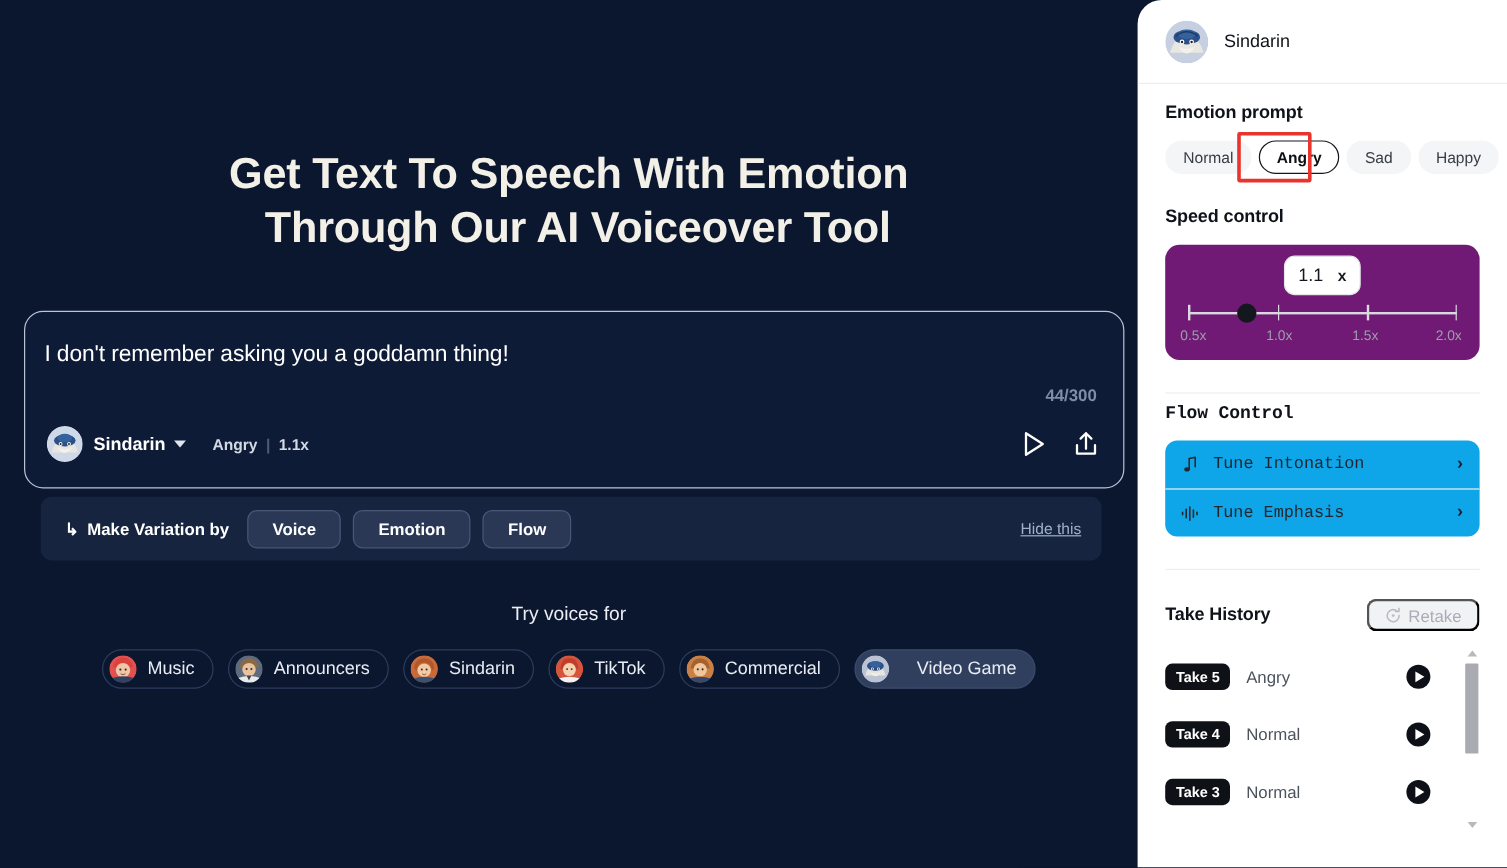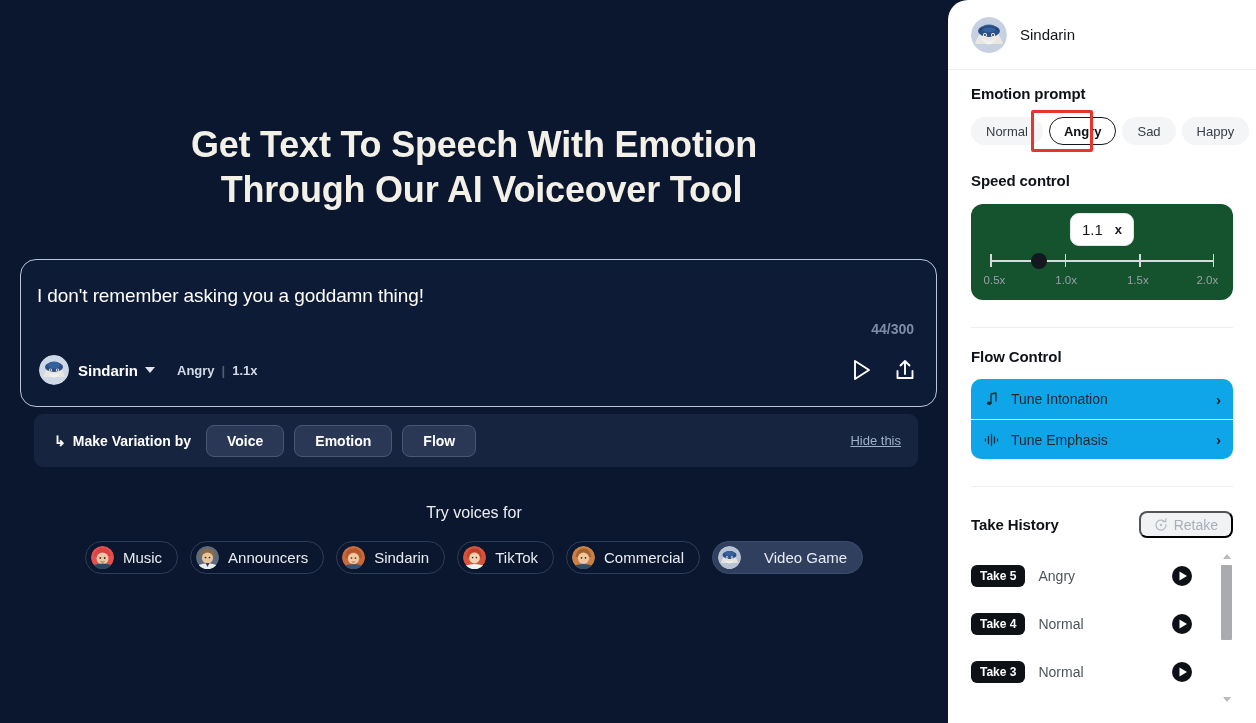--- a/index.html
+++ b/index.html
@@ -143,21 +143,21 @@
     background: #ffffff; border: 1.4px solid #14181e;
     color: #0d1014; font-weight: 700;
   }
   .pill-highlight {
     position: absolute; left: 60px; top: -7px; width: 62px; height: 42px;
     border: 3px solid #e8342c; border-radius: 2px; pointer-events: none;
   }
 
   #speed-section { margin-top: 27px; }
   .speed-box {
-    margin-top: 15px; background: #14532d; border-radius: 12px;
+    margin-top: 15px; background: #701a75; border-radius: 12px;
     height: 96px; position: relative;
   }
   .speed-value {
     position: absolute; left: 50%; transform: translateX(-50%); top: 9px;
     height: 33px; min-width: 55px; padding: 0 11px;
     background: #ffffff; border: 1px solid #e3e5e9; border-radius: 9px;
     display: flex; align-items: center; justify-content: center; gap: 12px;
   }
   .speed-value .v { color: #14181e; font-size: 15px; }
   .speed-value .x { color: #14181e; font-size: 13px; font-weight: 700; }
@@ -169,21 +169,21 @@
     background: #14181e; transform: translateX(-50%); cursor: pointer;
   }
   .tick-labels { position: absolute; left: 19px; right: 19px; top: 70px; height: 14px; }
   .tick-lab {
     position: absolute; transform: translateX(-50%);
     color: #9aa0a8; font-size: 11.5px; white-space: nowrap;
   }
 
   .divider { height: 1px; background: #eceef1; margin: 27px 23px 0 23px; }
 
-  #flow-section { margin-top: 20px; }
+  #flow-section { margin-top: 8px; font-family: Liberation Mono, monospace; }
   .flow-list {
     margin-top: 14px; background: #0ea5e9; border-radius: 10px; overflow: hidden;
   }
   .flow-row {
     height: 40px; display: flex; align-items: center; padding: 0 12px; cursor: pointer;
   }
   .flow-row + .flow-row { border-top: 1px solid #eff0f2; }
   .flow-ico { width: 18px; color: #24282e; display: flex; align-items: center; justify-content: center; }
   .flow-ico svg { display: block; }
   .flow-lbl { margin-left: 10px; color: #24282e; font-size: 14px; flex: 1; }

